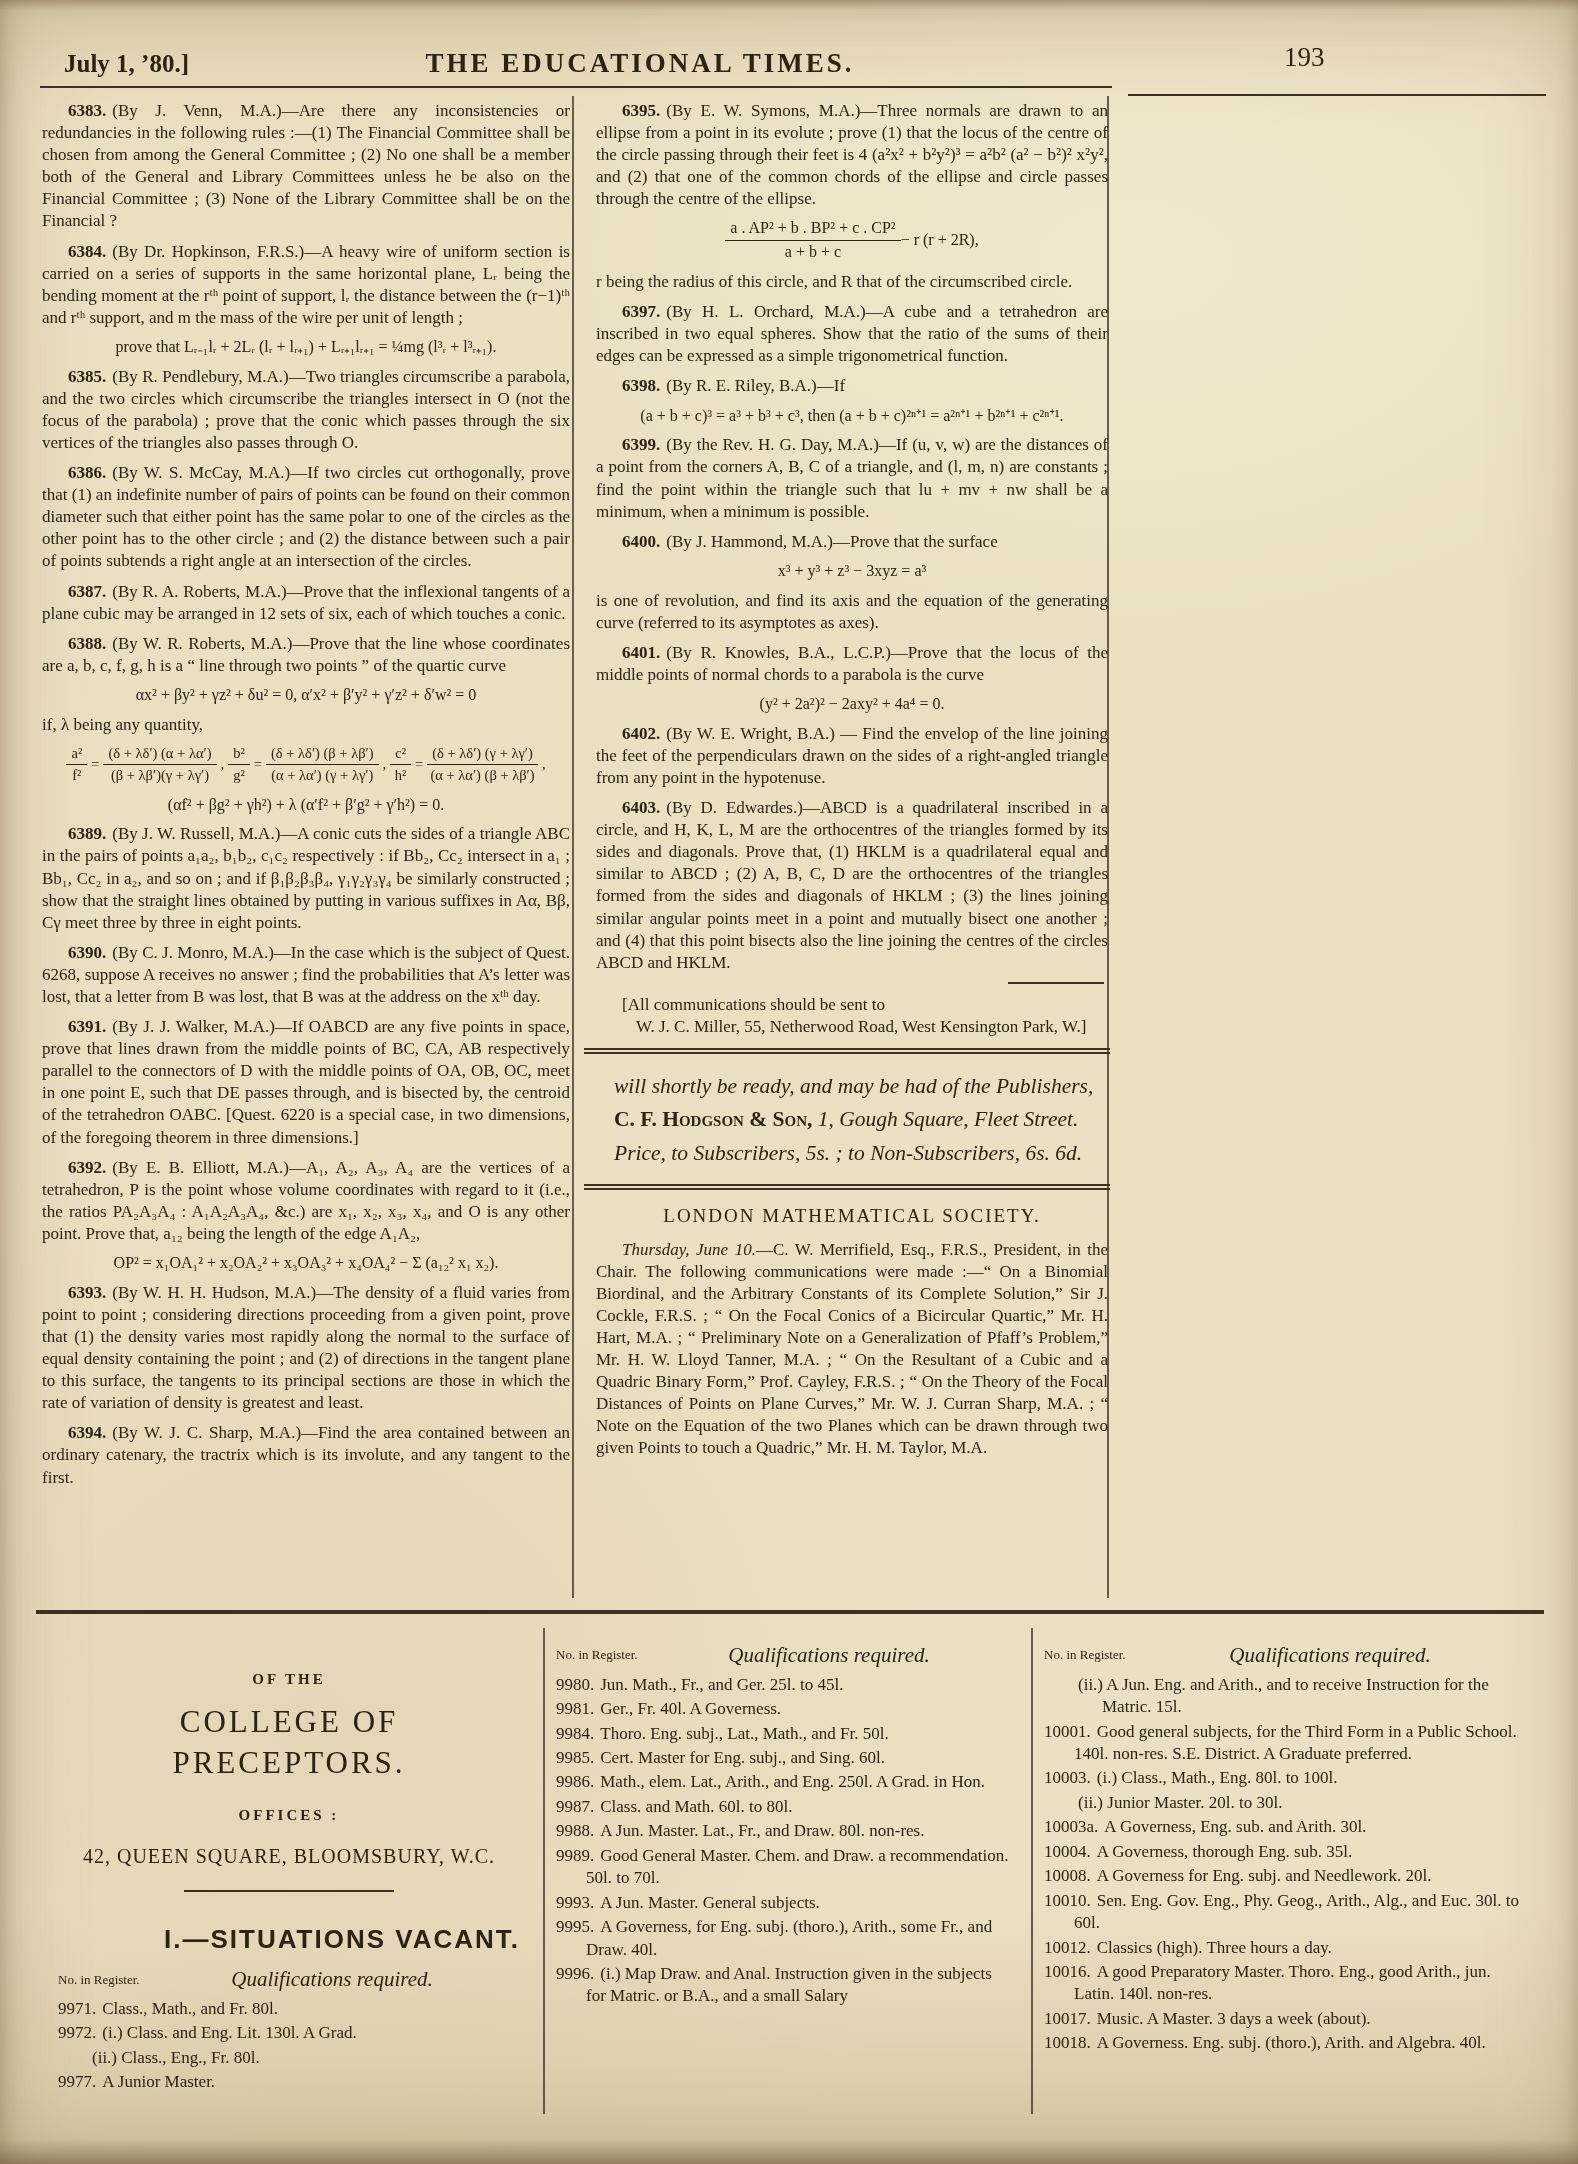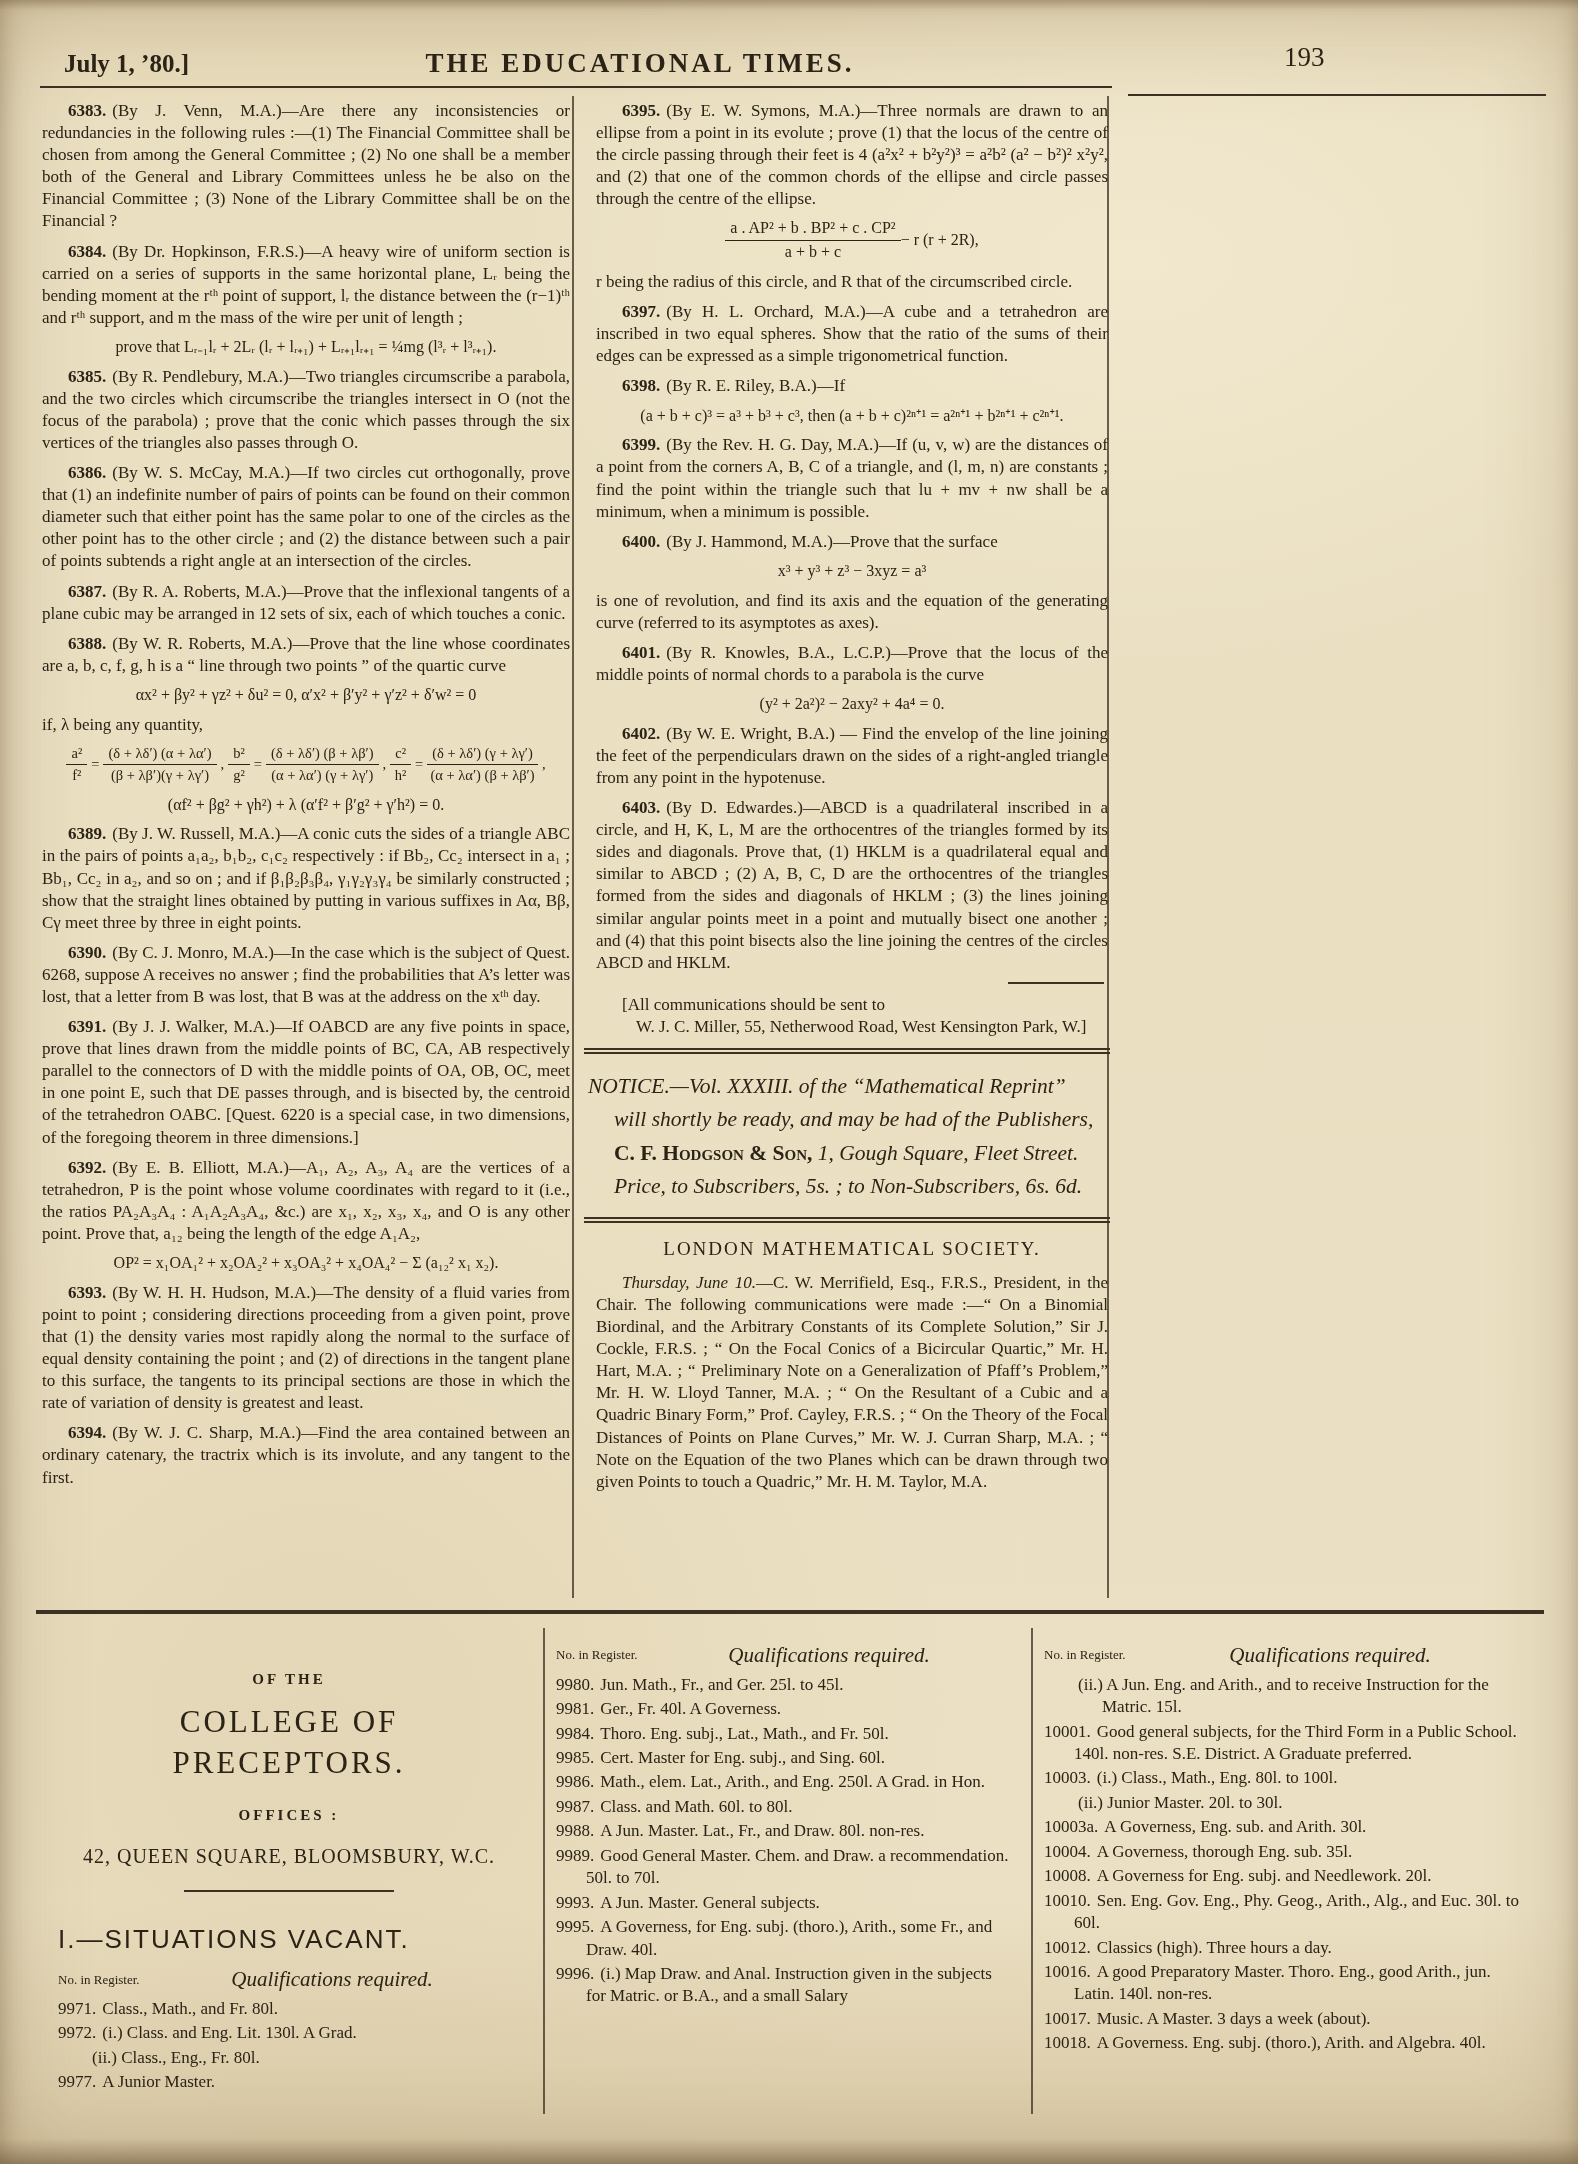--- a/index.html
+++ b/index.html
@@ -71,22 +71,22 @@
   #bcol1{left:58px;top:1654px;width:462px;}
   #bcol2{left:556px;top:1632px;width:460px;}
   #bcol3{left:1044px;top:1632px;width:486px;}
   .ag1{font-family:"Liberation Sans",sans-serif;font-weight:bold;font-size:30px;
     letter-spacing:4px;text-align:center;}
   .ag2{font-size:15px;font-weight:bold;letter-spacing:3px;text-align:center;margin-top:16px;}
   .ag3{font-size:31px;letter-spacing:3px;text-align:center;margin-top:12px;}
   .ag4{font-size:15px;font-weight:bold;letter-spacing:3px;text-align:center;margin-top:22px;}
   .ag5{font-size:20px;letter-spacing:1px;text-align:center;margin-top:18px;}
   .ag-rule{width:210px;height:2px;background:#3a3122;margin:20px auto 0 auto;}
-  .sit{font-family:"Liberation Sans",sans-serif;font-weight:normal;font-size:26px;
-    letter-spacing:2px;text-align:left;margin-top:30px;}
+  .sit{font-family:"Liberation Sans",sans-serif;font-weight:bold;font-size:26px;
+    letter-spacing:2px;text-align:right;margin-top:30px;}
   .reg-head{display:flex;align-items:center;margin:10px 0 4px 0;}
   .reg-no{font-size:13px;line-height:1.15;width:86px;}
   .reg-qual{flex:1;text-align:center;font-style:italic;font-size:21px;}
   .vac{padding-left:30px;text-indent:-30px;margin:0 0 2px 0;}
   .vac .vno{padding-right:6px;}
   .vac.indent1{padding-left:58px;text-indent:-30px;}
 </style>
 </head>
 <body>
 
@@ -199,21 +199,20 @@
     <p class="prob"><span class="num">6402.</span><span>(By W. E. Wright, B.A.) — Find the envelop of the line joining the feet of the perpendiculars drawn on the sides of a right-angled triangle from any point in the hypotenuse.</span></p>
 
     <p class="prob"><span class="num">6403.</span><span>(By D. Edwardes.)—ABCD is a quadrilateral inscribed in a circle, and H, K, L, M are the orthocentres of the triangles formed by its sides and diagonals.  Prove that, (1) HKLM is a quadrilateral equal and similar to ABCD ; (2) A, B, C, D are the orthocentres of the triangles formed from the sides and diagonals of HKLM ; (3) the lines joining similar angular points meet in a point and mutually bisect one another ; and (4) that this point bisects also the line joining the centres of the circles ABCD and HKLM.</span></p>
 
     <div class="short-rule"></div>
 
     <p class="comms1">[All communications should be sent to</p>
     <p class="comms2">W. J. C. Miller, 55, Netherwood Road, West Kensington Park, W.]</p>
 
     <div class="notice-box">
-      <div class="notice-l1">NOTICE.—Vol. XXXIII. of the “Mathematical Reprint”</div>
       <div class="notice-l2">will shortly be ready, and may be had of the Publishers,</div>
       <div class="notice-l3"><span class="sc">C. F. Hodgson &amp; Son,</span> <span>1, Gough Square, Fleet Street.</span></div>
       <div class="notice-l4">Price, to Subscribers, 5s. ; to Non-Subscribers, 6s. 6d.</div>
     </div>
 
     <div class="lms">
       <div class="lms-head">LONDON MATHEMATICAL SOCIETY.</div>
       <p class="lms-body"><span class="it">Thursday, June 10.</span><span>—C. W. Merrifield, Esq., F.R.S., President, in the Chair.  The following communications were made :—“ On a Binomial Biordinal, and the Arbitrary Constants of its Complete Solution,” Sir J. Cockle, F.R.S. ; “ On the Focal Conics of a Bicircular Quartic,” Mr. H. Hart, M.A. ; “ Preliminary Note on a Generalization of Pfaff’s Problem,” Mr. H. W. Lloyd Tanner, M.A. ; “ On the Resultant of a Cubic and a Quadric Binary Form,” Prof. Cayley, F.R.S. ; “ On the Theory of the Focal Distances of Points on Plane Curves,” Mr. W. J. Curran Sharp, M.A. ; “ Note on the Equation of the two Planes which can be drawn through two given Points to touch a Quadric,” Mr. H. M. Taylor, M.A.</span></p>
     </div>
   </div>

